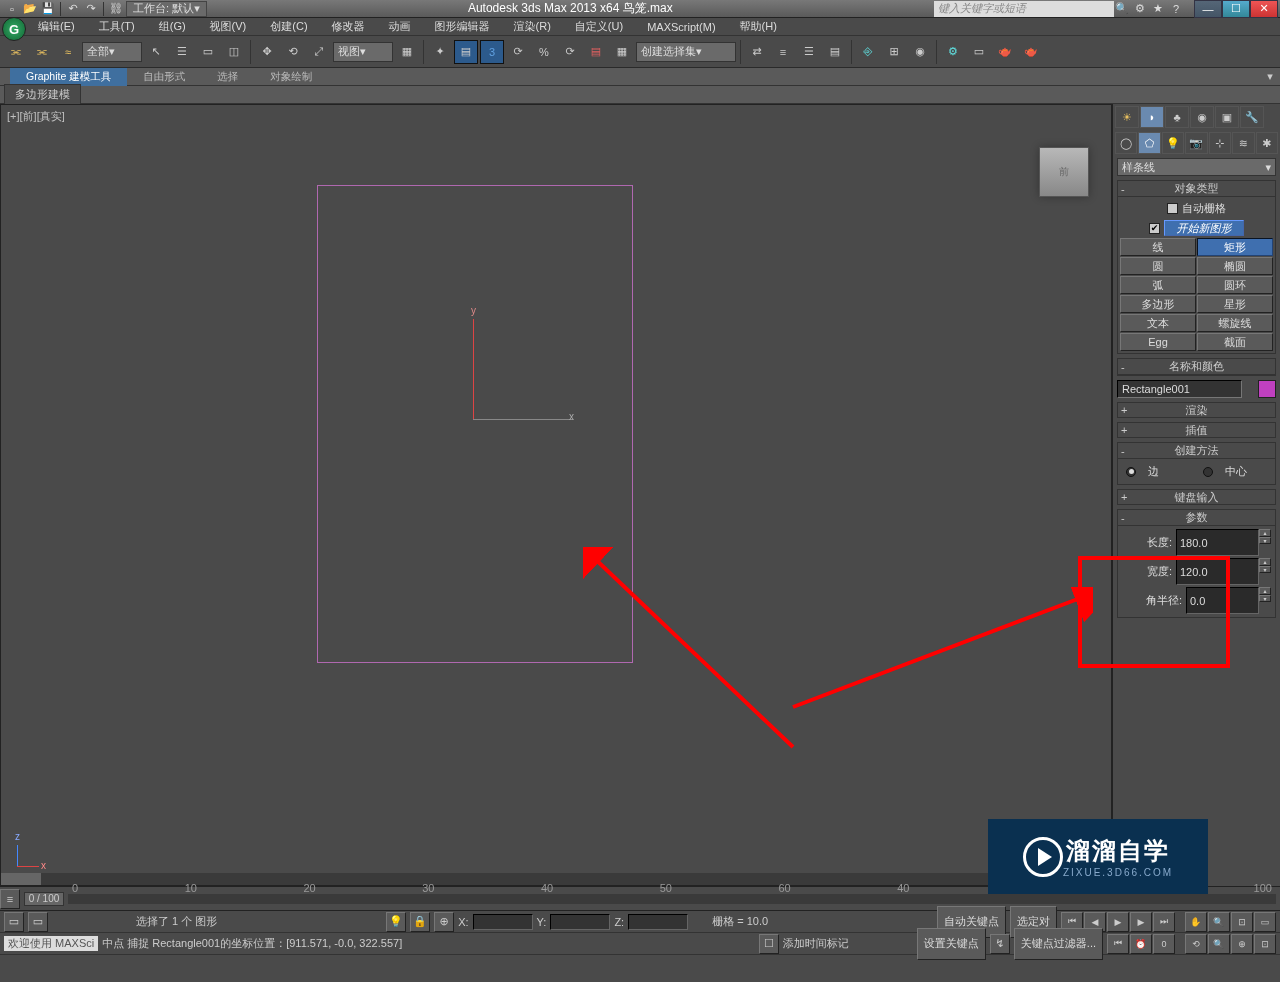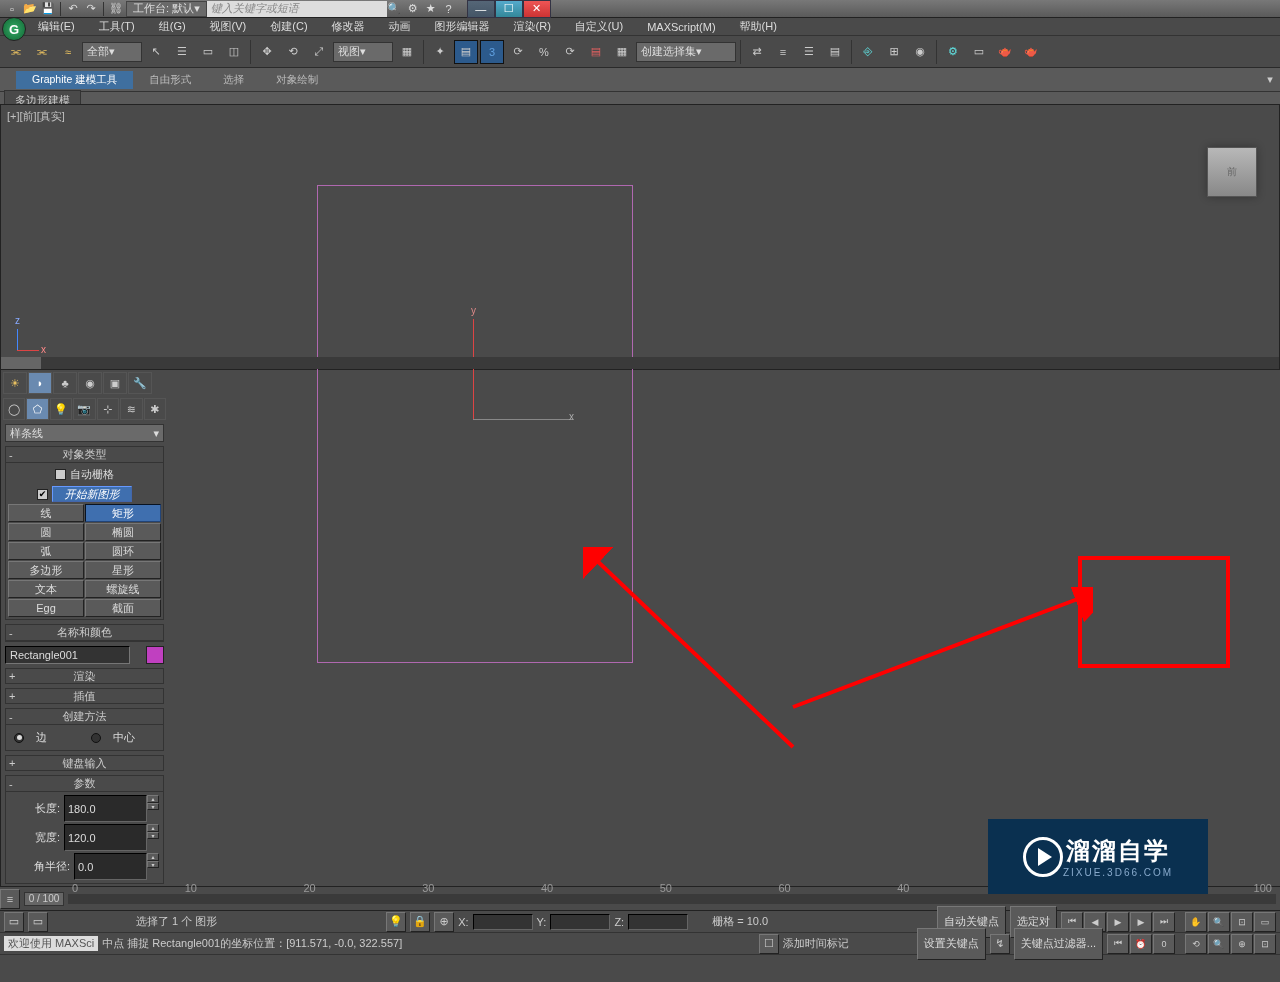--- a/index.html
+++ b/index.html
@@ -27,28 +27,28 @@
 
 
 .maintb { height:32px; background:#4a4a4a; display:flex; align-items:center; padding:0 4px; gap:2px; border-bottom:1px solid #2a2a2a; }
 .mtb-ico { width:24px; height:24px; display:flex; align-items:center; justify-content:center; color:#ccc; border:1px solid transparent; }
 .mtb-ico.active { background:#2c5a8c; border:1px solid #111; }
 .mtb-sep { width:1px; height:24px; background:#333; margin:0 2px; }
 .mtb-dd { height:20px; background:#6a6a6a; border:1px solid #333; color:#ddd; padding:0 4px; display:flex; align-items:center; min-width:60px; }
 .mtb-dd.long { min-width:100px; }
 
 
-.ribbon-tabs { height:24px; background:#5a5a5a; display:flex; align-items:center; border-bottom:1px solid #333; padding-left:16px; }
+.ribbon-tabs { height:18px; background:#5a5a5a; display:flex; align-items:center; border-bottom:1px solid #333; padding-left:10px; }
 .rib-tab { padding:2px 16px; color:#bbb; font-size:10.5px; }
 .rib-tab.active { background:#3f6f9f; color:#fff; }
 .ribbon-sub { height:18px; background:#5a5a5a; display:flex; align-items:center; border-bottom:1px solid #333; padding-left:4px; }
 .rib-sub-lbl { padding:2px 10px; background:#4a4a4a; color:#ccc; border:1px solid #333; }
 
 
-.mainarea { position:absolute; top:104px; left:0; right:0; bottom:96px; display:flex;flex-direction:column; }
+.mainarea { position:absolute; top:104px; left:0; right:0; bottom:96px; display:flex; }
 .viewport-wrap { flex:1; background:#4a4a4a; position:relative; border:1px solid #222; }
 .viewport { position:absolute; inset:2px; background:#4a4a4a; }
 .vp-label { position:absolute; top:2px; left:4px; color:#c0c0c0; font-size:11px; }
 .rect-shape { position:absolute; left:314px; top:78px; width:316px; height:478px; border:1px solid #b068b0; background:transparent; }
 .axis { position:absolute; left:470px; top:212px; }
 .axis-y { width:1px; height:100px; background:#d44; position:absolute; left:0; top:0; }
 .axis-x { width:100px; height:1px; background:#888; position:absolute; left:0; top:100px; }
 .axis-lbl-y { position:absolute; left:-2px; top:-14px; color:#d88; font-size:10px; }
 .axis-lbl-x { position:absolute; left:96px; top:92px; color:#aaa; font-size:10px; }
 .axis-gizmo { position:absolute; left:14px; bottom:16px; }
@@ -135,20 +135,21 @@
     <span class="tb-ico">▫</span>
     <span class="tb-ico">📂</span>
     <span class="tb-ico">💾</span>
     <span class="tb-sep"></span>
     <span class="tb-ico">↶</span>
     <span class="tb-ico">↷</span>
     <span class="tb-sep"></span>
     <span class="tb-ico">⛓</span>
     <div class="worktable"><span>工作台: 默认</span> ▾</div>
   </div>
+  <div class="titlebar-center">Autodesk 3ds Max  2013 x64   鸟笼.max</div>
   <div class="tb-search">键入关键字或短语</div>
   <div class="tb-right">
     <span class="tb-btn">🔍</span>
     <span class="tb-btn">⚙</span>
     <span class="tb-btn">★</span>
     <span class="tb-btn">?</span>
     <div class="win-btns">
       <div class="win-btn">—</div>
       <div class="win-btn mid">☐</div>
       <div class="win-btn close">✕</div>

